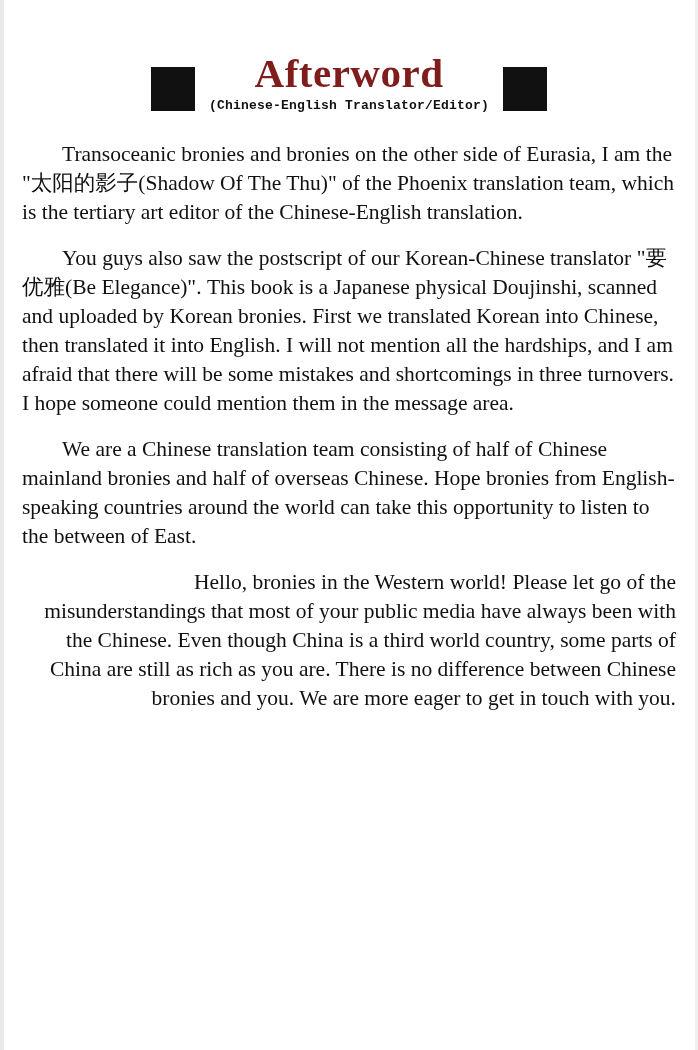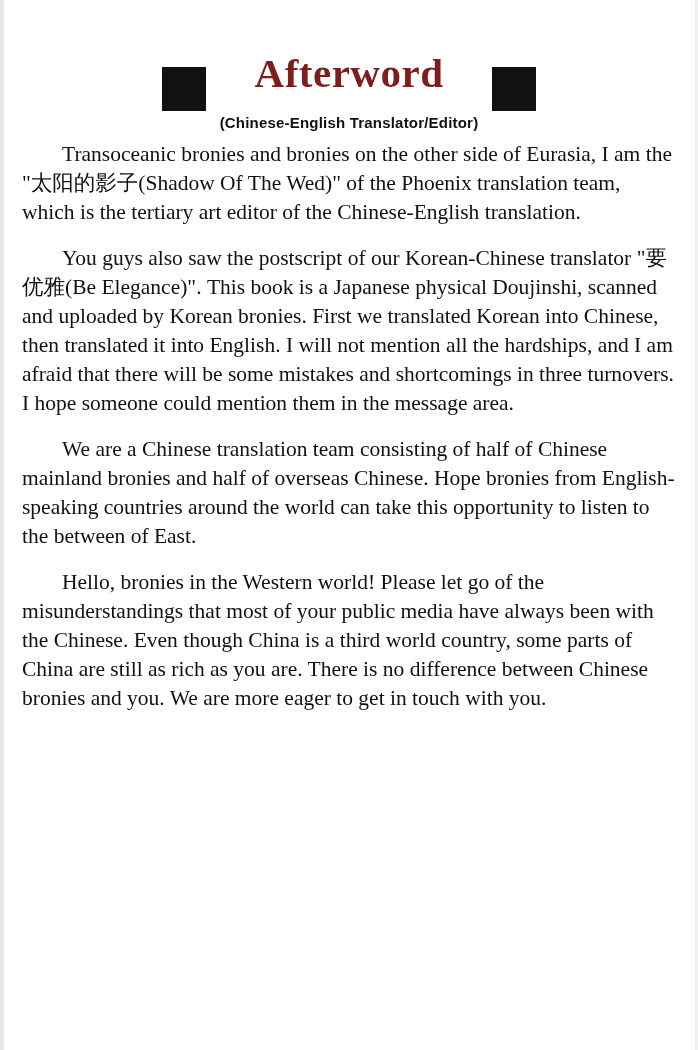--- a/index.html
+++ b/index.html
@@ -59,60 +59,60 @@
   }
   .title-main {
     font-family: "Liberation Serif", "DejaVu Serif", serif;
     font-size: 41px;
     font-weight: 700;
     letter-spacing: 0.5px;
     color: #7f1d1d;
     line-height: 1.05;
   }
   .title-sub {
-    font-family: Liberation Sans, sans-serif;
-    font-size: 15px;
+    font-family: Liberation Mono, monospace;
+    font-size: 13px;
     font-weight: 600;
     letter-spacing: 0.2px;
     color: #111111;
-    margin-top: 20px;
+    margin-top: 4px;
   }
   .body-text {
     position: absolute;
     left: 22px;
     top: 140px;
     width: 654px;
     font-size: 21.5px;
     line-height: 29px;
     text-align: left;
     color: #111111;
   }
   .para {
     margin: 0 0 17px 0;
     text-indent: 40px;
   }
-  .para:last-child { margin-bottom: 16px; }
+  .para:last-child { margin-bottom: 16px; text-align: right; }
 </style>
 </head>
 <body>
 
 <div class="page">
 
   <div class="edge-left"></div>
   <div class="edge-right"></div>
 
   <div class="title-block">
     <div class="glyph-box left"></div>
     <div class="title-center">
       <div class="title-main">Afterword</div>
       <div class="title-sub">(Chinese-English Translator/Editor)</div>
     </div>
     <div class="glyph-box right"></div>
   </div>
 
   <div class="body-text">
-    <p class="para">Transoceanic bronies and bronies on the other side of Eurasia, I am the "太阳的影子(Shadow Of The Wed)" of the  Phoenix translation team, which is the tertiary art editor of the Chinese-English translation.</p>
+    <p class="para">Transoceanic bronies and bronies on the other side of Eurasia, I am the "太阳的影子(Shadow Of The Thu)" of the  Phoenix translation team, which is the tertiary art editor of the Chinese-English translation.</p>
     <p class="para">You guys also saw the postscript of our Korean-Chinese translator "要优雅(Be Elegance)". This book is a Japanese physical Doujinshi, scanned and uploaded by Korean bronies. First we translated Korean into Chinese, then translated it into English. I will not mention all the hardships, and I am afraid that there will be some mistakes and shortcomings in three turnovers. I hope someone could mention them in the message area.</p>
     <p class="para">We are a Chinese translation team consisting of half of Chinese mainland bronies and half of overseas Chinese. Hope bronies from English-speaking countries around the world can take this opportunity to listen to the between of East.</p>
     <p class="para">Hello, bronies in the Western world! Please let go of the misunderstandings that most of your public media have always been with the Chinese. Even though China is a third world country, some parts of China are still as rich as you are. There is no difference between Chinese bronies and you. We are more eager to get in touch with you.</p>
   </div>
 
 </div>
 
 </body></html>

